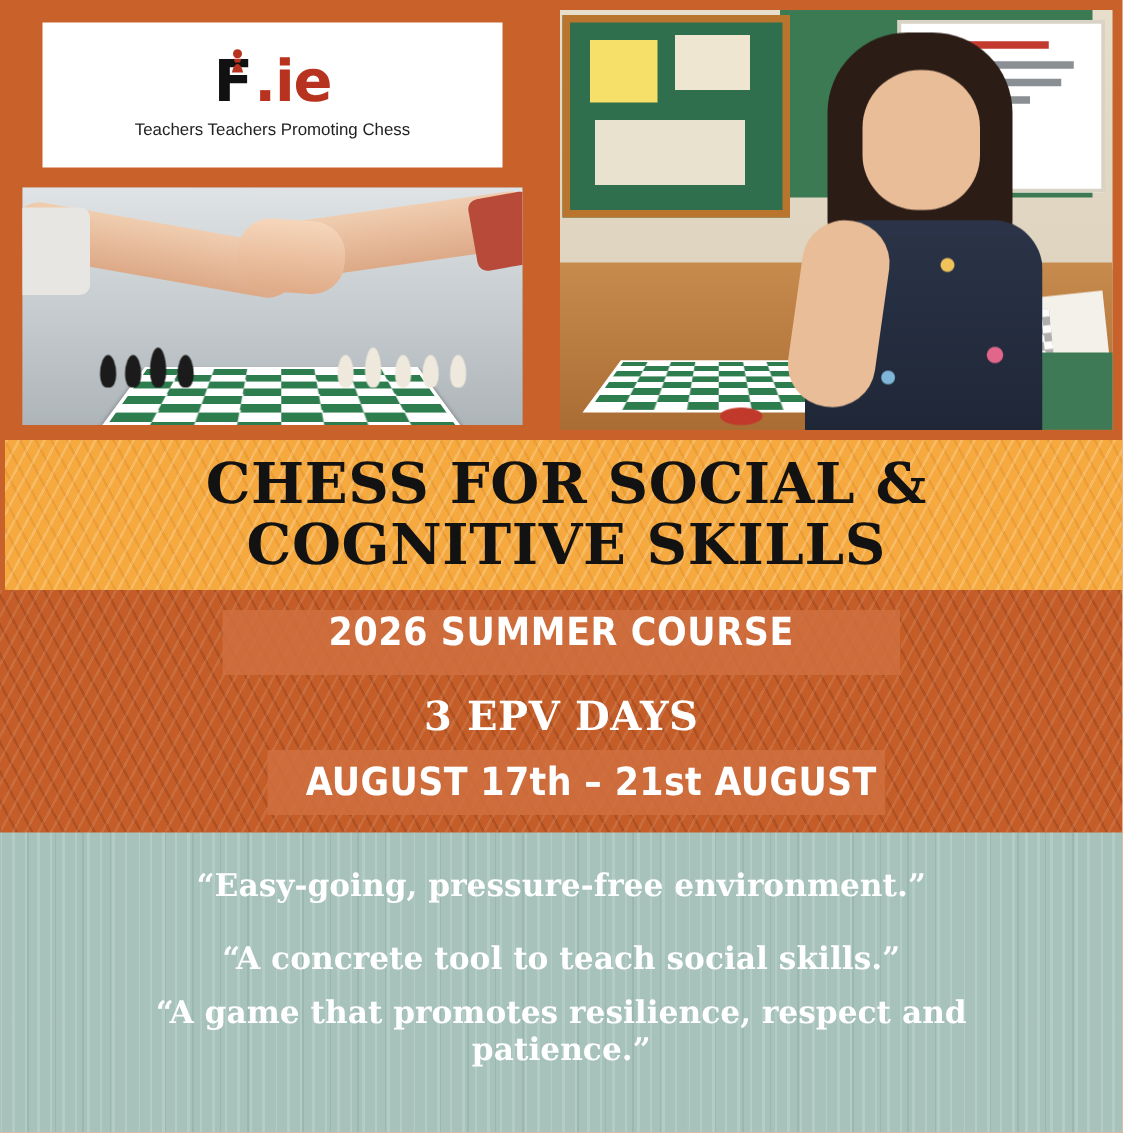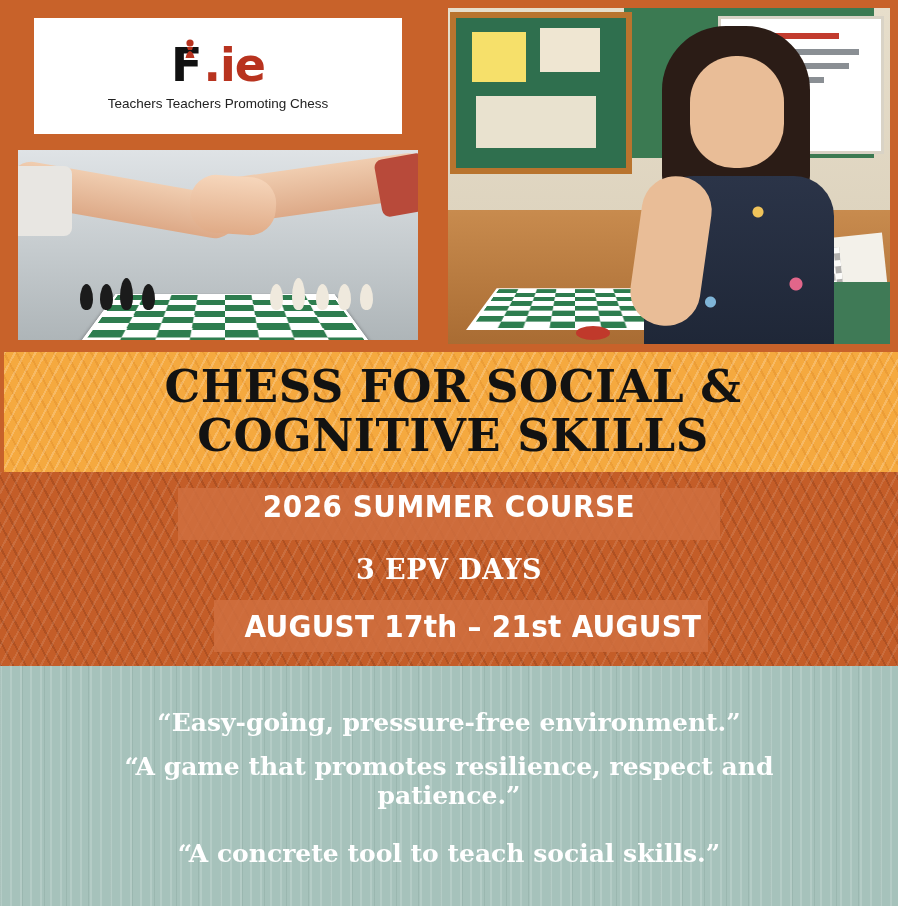--- a/index.html
+++ b/index.html
@@ -308,21 +308,21 @@
     font-size: 31px;
     color: #ffffff;
     letter-spacing: .5px;
   }
   .epv {
     position: absolute;
     left: 0; top: 82px; width: 898px;
     text-align: center;
     font-family: "DejaVu Serif", serif;
     font-weight: bold;
-    font-size: 27px;
+    font-size: 32px;
     color: #ffffff;
     letter-spacing: .5px;
   }
   .datebar {
     position: absolute;
     left: 214px; top: 128px;
     width: 470px; height: 52px;
     background: rgba(208,110,62,.85);
     display: flex; align-items: center; justify-content: center; padding-left: 24px;
   }
@@ -337,21 +337,21 @@
   
   .band-teal {
     position: absolute;
     left: 0; top: 666px;
     width: 898px;
     height: 240px;
     background-color: #a6c2bb;
     background-image:
       repeating-linear-gradient(90deg, rgba(255,255,255,.16) 0 2px, transparent 2px 10px),
       repeating-linear-gradient(90deg, rgba(120,150,142,.25) 0 1px, transparent 1px 22px);
-    padding-top: 36px;
+    padding-top: 22px;
     box-sizing: border-box;
   }
   .quote {
     font-family: "DejaVu Serif", serif;
     font-weight: bold;
     color: #ffffff;
     text-align: center;
     font-size: 25px;
     line-height: 1.18;
     padding: 0 60px;
@@ -453,17 +453,17 @@
       <span class="subbar-text">2026 SUMMER COURSE</span>
     </div>
     <div class="epv">3 EPV DAYS</div>
     <div class="datebar">
       <span class="datebar-text">AUGUST 17th – 21st AUGUST</span>
     </div>
   </div>
 
   <div class="band-teal">
     <div class="quote q1">“Easy-going, pressure-free environment.”</div>
+    <div class="quote q3">“A concrete tool to teach social skills.”</div>
     <div class="quote q2">“A game that promotes resilience, respect and patience.”</div>
-    <div class="quote q3">“A concrete tool to teach social skills.”</div>
   </div>
 
 </div>
 
 </body></html>

